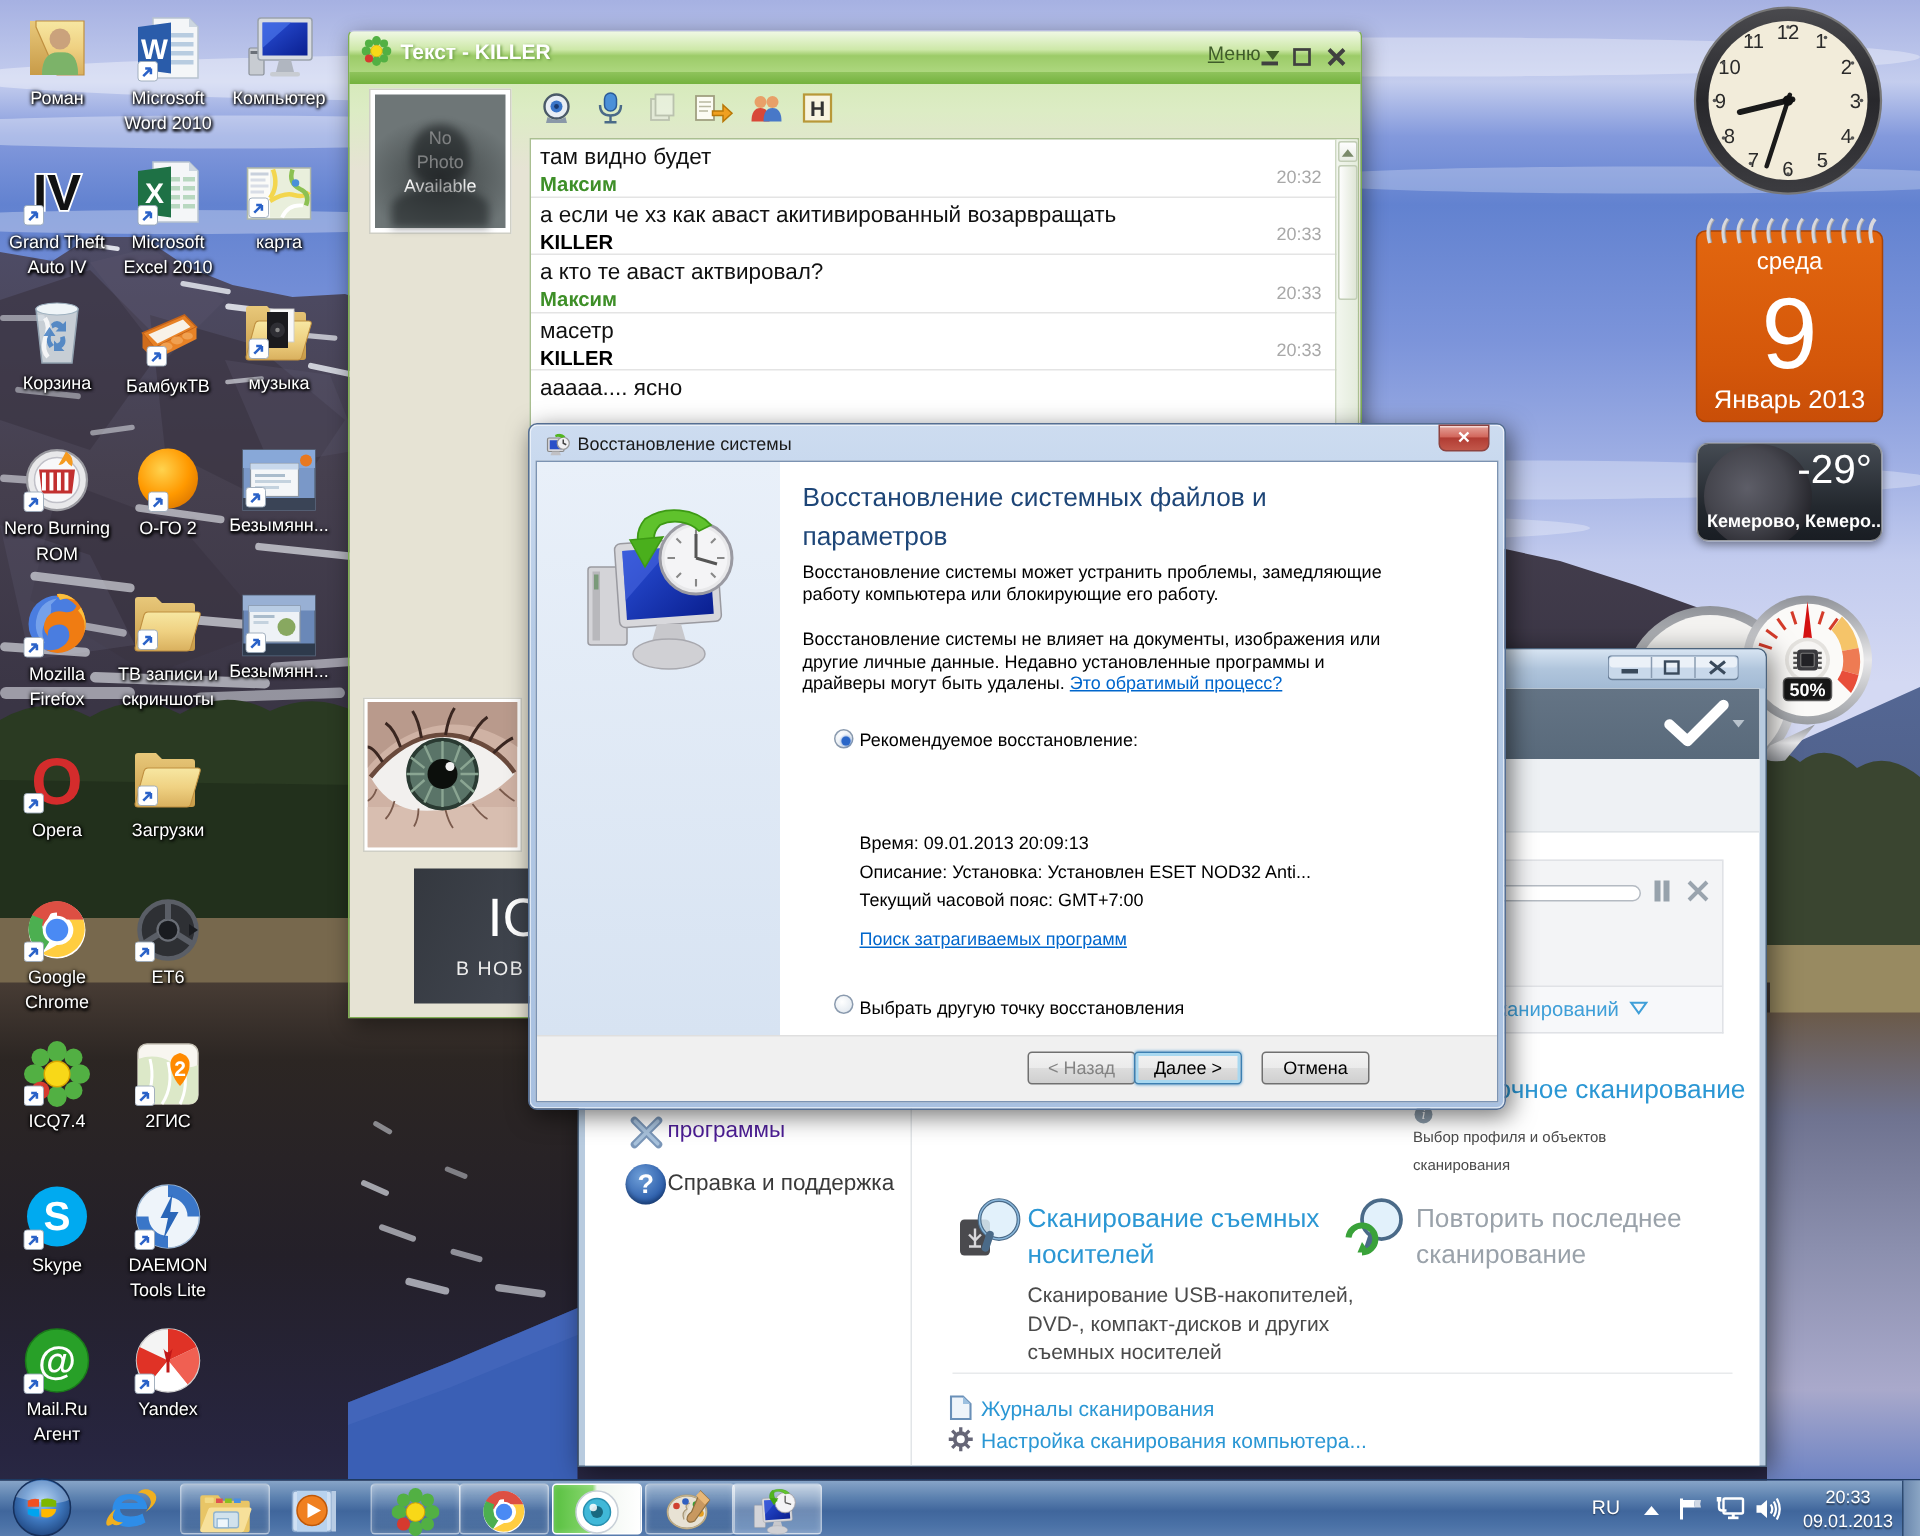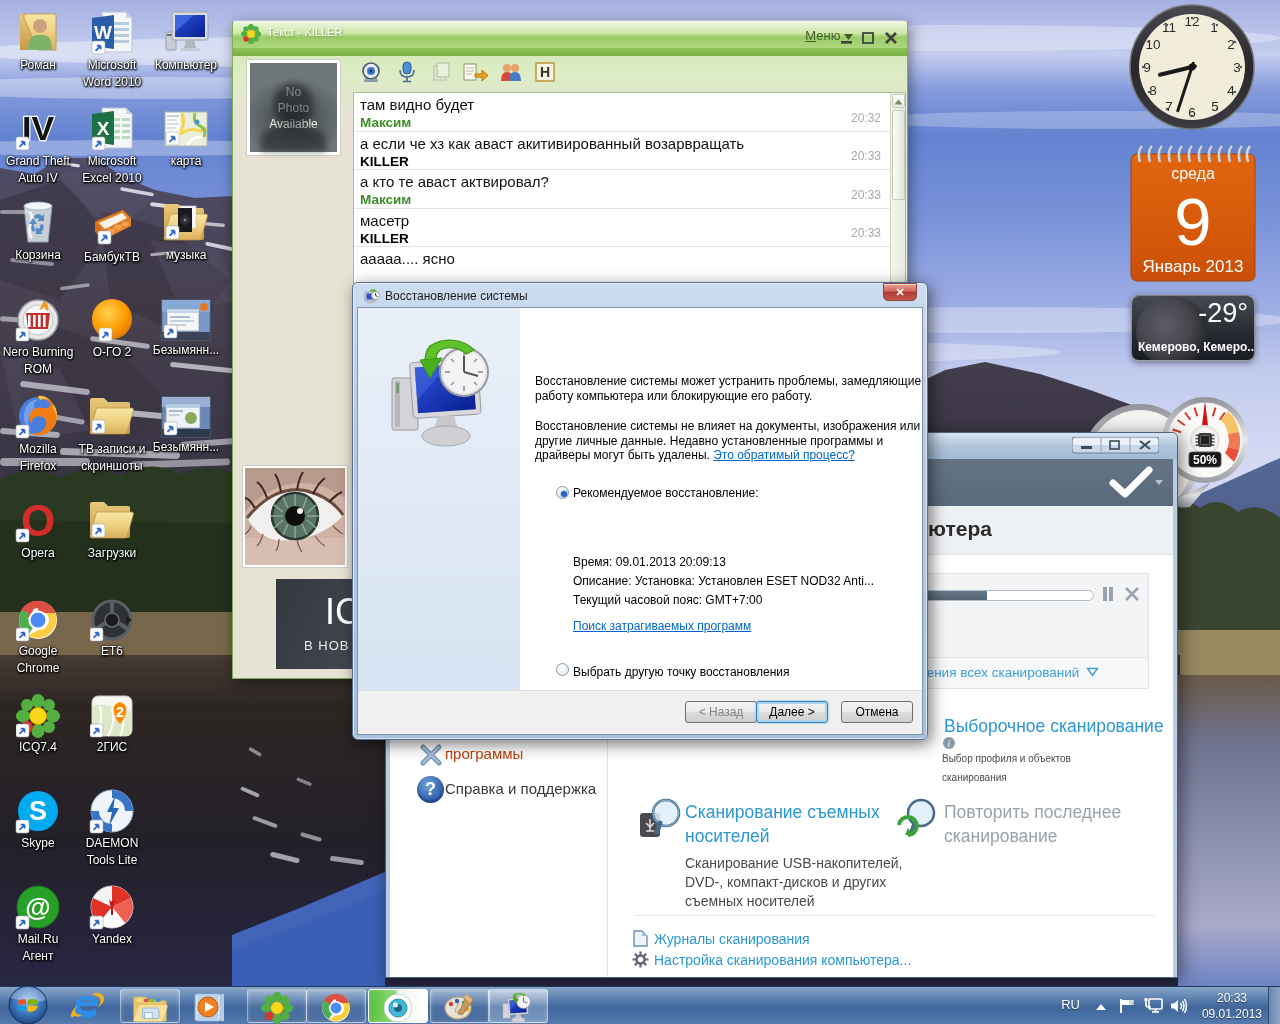--- a/index.html
+++ b/index.html
@@ -11,21 +11,21 @@
 
 #gclock,#gcal,#gweather,#ggauge{position:absolute;z-index:3;}
 #ggauge{z-index:1;}
 
 #icq{position:absolute;left:232px;top:20px;width:676px;height:659px;z-index:10;
  background:linear-gradient(#cde6ac,#dcecc4 8%,#e6e3d4 14%,#e6e3d4);border:1px solid #7fae53;border-top:1px solid #b9bcdf;
  border-radius:4px 4px 0 0;box-shadow:2px 4px 14px rgba(0,0,0,.45);}
 #icqtitle{position:absolute;left:0;top:0;right:0;height:27px;border-radius:3px 3px 0 0;
  background:linear-gradient(#f0f8e4,#cde8a8 45%,#9ccb68 60%,#add77e);}
 #icqtitle:after{content:"";position:absolute;left:0;right:0;bottom:-8px;height:8px;background:linear-gradient(#8fc35c,#74b23e);}
-#icqtitle .t{position:absolute;left:34px;top:5px;font-size:11px;font-weight:normal;color:#fff;text-shadow:1px 1px 2px #6d9f42;}
+#icqtitle .t{position:absolute;left:34px;top:5px;font-size:14px;font-weight:bold;color:#fff;text-shadow:1px 1px 2px #6d9f42;}
 #icqmenu{position:absolute;right:54px;top:7px;font-size:13px;color:#3f5c2a;}
 .photobox{position:absolute;left:13px;top:38px;width:95px;height:97px;background:#fff;border:1px solid #cfcfc5;padding:3px;}
 .photobox .inner{position:relative;width:100%;height:100%;background:radial-gradient(ellipse 60% 45% at 50% 62%,#3c4042 0%,#585f60 55%,#6e7677 100%);
  display:flex;align-items:center;justify-content:center;text-align:center;color:#fff;font-size:12px;line-height:16px;}
 .photobox .inner:before{content:"";position:absolute;left:50%;top:22%;width:44%;height:46%;margin-left:-22%;border-radius:50% 50% 42% 42%;background:rgba(20,24,26,.55);filter:blur(3px);}
 .photobox .inner:after{content:"";position:absolute;left:50%;bottom:0;width:74%;height:30%;margin-left:-37%;border-radius:50% 50% 0 0;background:rgba(20,24,26,.5);filter:blur(3px);}
 .eyebox{position:absolute;left:9px;top:444px;width:106px;height:103px;background:#fff;border:1px solid #cfcfc5;padding:2px;}
 #icqbanner{position:absolute;left:43px;top:558px;width:300px;height:90px;background:linear-gradient(115deg,#34383f,#4a505b 55%,#3a3f48);}
 #icqbanner .ic{position:absolute;left:49px;top:12px;color:#fff;font-size:36px;}
 #icqbanner .nov{position:absolute;left:28px;top:59px;color:#eee;font-size:13px;letter-spacing:1px;}
@@ -41,21 +41,21 @@
 #eset{position:absolute;left:385px;top:432px;width:793px;height:546px;z-index:20;
  background:#b8cbdf;border:1px solid #4c637c;border-radius:6px 6px 0 0;box-shadow:3px 3px 18px rgba(0,0,0,.5);}
 #esettb{position:absolute;left:0;top:0;right:0;height:26px;border-radius:5px 5px 0 0;
  background:linear-gradient(#d7e4f2,#b0c5dc 50%,#a2bad4);}
 #esetbody{position:absolute;left:4px;top:26px;right:4px;bottom:0;background:#fff;overflow:hidden;}
 #esethdr{position:absolute;left:0;top:0;right:0;height:47px;background:linear-gradient(#647485,#596a7b);}
 #esetsub{position:absolute;left:0;top:47px;right:0;height:49px;background:#eef1f4;border-bottom:1px solid #dfe3e7;}
 #esetsub .h{position:absolute;top:11px;font-size:21px;font-weight:bold;color:#2b2b2b;}
 .caption-btns{position:absolute;right:18px;top:4px;width:87px;height:17px;}
 
-#dlg{position:absolute;left:352px;top:282px;width:576px;height:458px;z-index:30;
+#dlg{position:absolute;left:352px;top:282px;width:652px;height:458px;z-index:30;
  background:linear-gradient(#cddcf0,#b6cbe6 30%,#a8c0e0);border:1px solid #556e92;border-radius:6px;
  box-shadow:3px 4px 16px rgba(0,0,0,.55),inset 0 0 0 1px rgba(255,255,255,.6);padding:4px;}
 #dlgtitle{height:20px;position:relative;}
 #dlgtitle .t{position:absolute;left:28px;top:2px;font-size:12px;color:#1a1a1a;}
 #dlgclose{position:absolute;right:6px;top:-4px;width:34px;height:18px;border-radius:0 0 5px 5px;border:1px solid #8d4340;
  background:linear-gradient(#e5a299,#d2675c 45%,#b13c33 50%,#c2574a);box-shadow:inset 0 1px 0 rgba(255,255,255,.6);
  color:#fff;font-size:11px;font-weight:bold;text-align:center;line-height:16px;}
 #dlgin{position:absolute;left:4px;top:24px;right:4px;bottom:4px;background:#fff;border:1px solid #7c93b2;}
 #dlgside{position:absolute;left:0;top:0;width:162px;bottom:44px;background:linear-gradient(#e9f0f9,#d7e3f2);}
 #dlgmain{position:absolute;left:163px;top:0;right:0;bottom:44px;background:#fff;padding:8px 6px 0 18px;}
@@ -800,21 +800,21 @@
     <g stroke="#7a96b8" stroke-width="5" stroke-linecap="round">
               <path d="M5 5 L21 21"></path>
               <path d="M21 5 L5 21"></path>
             </g>
     <g stroke="#a8c2dc" stroke-width="2.4" stroke-linecap="round">
               <path d="M5.5 5.5 L20.5 20.5"></path>
               <path d="M20.5 5.5 L5.5 20.5"></path>
             </g>
    </svg>
   </div>
-  <div style="position:absolute;left:55px;top:286px;font-size:15px;color:#c2410c;">программы</div>
+  <div style="position:absolute;left:55px;top:286px;font-size:15px;color:#4c1d95;">программы</div>
   <div style="position:absolute;left:27px;top:317px;width:27px;height:27px;border-radius:50%;background:radial-gradient(circle at 38% 32%,#6f9fd8,#2a5caa 70%,#1d4485);box-shadow:inset 0 -2px 3px rgba(0,0,0,.3);"></div>
   <div style="position:absolute;left:35px;top:320px;font-size:18px;font-weight:bold;color:#fff;">?</div>
   <div style="position:absolute;left:55px;top:321px;font-size:15px;color:#3a3a3a;">Справка и поддержка</div>
 
   <svg width="46" height="44" viewBox="0 0 46 44" style="position:absolute;left:248px;top:338px;">
    <rect x="2" y="16" width="20" height="24" rx="3" fill="#4a4a4e"></rect>
    <path d="M12 22 L12 34 M8 26 L12 30 L16 26 M8 34 L16 34" stroke="#d8d8dc" stroke-width="1.6" fill="none"></path>
    <circle cx="28" cy="16" r="13" fill="#ddeefa" fill-opacity="0.85" stroke="#4a6a88" stroke-width="2.5"></circle>
    <circle cx="28" cy="16" r="13" fill="none" stroke="#8ab8dc" stroke-width="1"></circle>
    <path d="M19 35 L22 26" stroke="#4a6a88" stroke-width="5" stroke-linecap="round"></path>
@@ -880,20 +880,21 @@
     <circle cx="74" cy="34" r="21" fill="#f4f4f6"></circle>
     <g stroke="#888" stroke-width="1.4">
               <path d="M74 15 L74 20 M74 48 L74 53 M55 34 L60 34 M88 34 L93 34 M61 21 L64 24 M84 44 L87 47 M61 47 L64 44 M84 24 L87 21"></path>
             </g>
     <path d="M74 34 L74 18 M74 34 L88 38" stroke="#555" stroke-width="2"></path>
     <path d="M84 12 A30 24 0 0 0 40 8 A26 22 0 0 0 36 26 L46 22 A16 14 0 0 1 50 12 A20 16 0 0 1 76 16 Z" fill="#5fc22c" stroke="#3d9a14" stroke-width="1.2"></path>
     <path d="M30 22 L52 20 L40 40 Z" fill="#4aaf1c" stroke="#3d9a14" stroke-width="1"></path>
    </svg>
   </div>
   <div id="dlgmain"></div>
+  <div style="position:absolute;left:177px;top:10px;width:395px;font-size:17.5px;color:#1d4577;line-height:26px;">Восстановление системных файлов и параметров</div>
   <div style="position:absolute;left:177px;top:66px;width:395px;font-size:12px;color:#000;line-height:14.5px;">Восстановление системы может устранить проблемы, замедляющие работу компьютера или блокирующие его работу.</div>
   <div style="position:absolute;left:177px;top:111px;width:395px;font-size:12px;color:#000;line-height:14.5px;">Восстановление системы не влияет на документы, изображения или другие личные данные. Недавно установленные программы и драйверы могут быть удалены. <a class="lk">Это обратимый процесс?</a></div>
   <div class="radio" style="left:198px;top:178px;">
     <span style="position:absolute;left:3.5px;top:3.5px;width:6px;height:6px;border-radius:50%;background:#2a66c8;box-shadow:0 0 2px #2a66c8;"></span>
   </div>
   <div class="dtx" style="left:215px;top:178px;">Рекомендуемое восстановление:</div>
   <div class="dtx" style="left:215px;top:247px;">Время: 09.01.2013 20:09:13</div>
   <div class="dtx" style="left:215px;top:266px;">Описание: Установка: Установлен ESET NOD32 Anti...</div>
   <div class="dtx" style="left:215px;top:285px;">Текущий часовой пояс: GMT+7:00</div>
   <div class="dtx" style="left:215px;top:311px;"><a class="lk">Поиск затрагиваемых программ</a></div>

